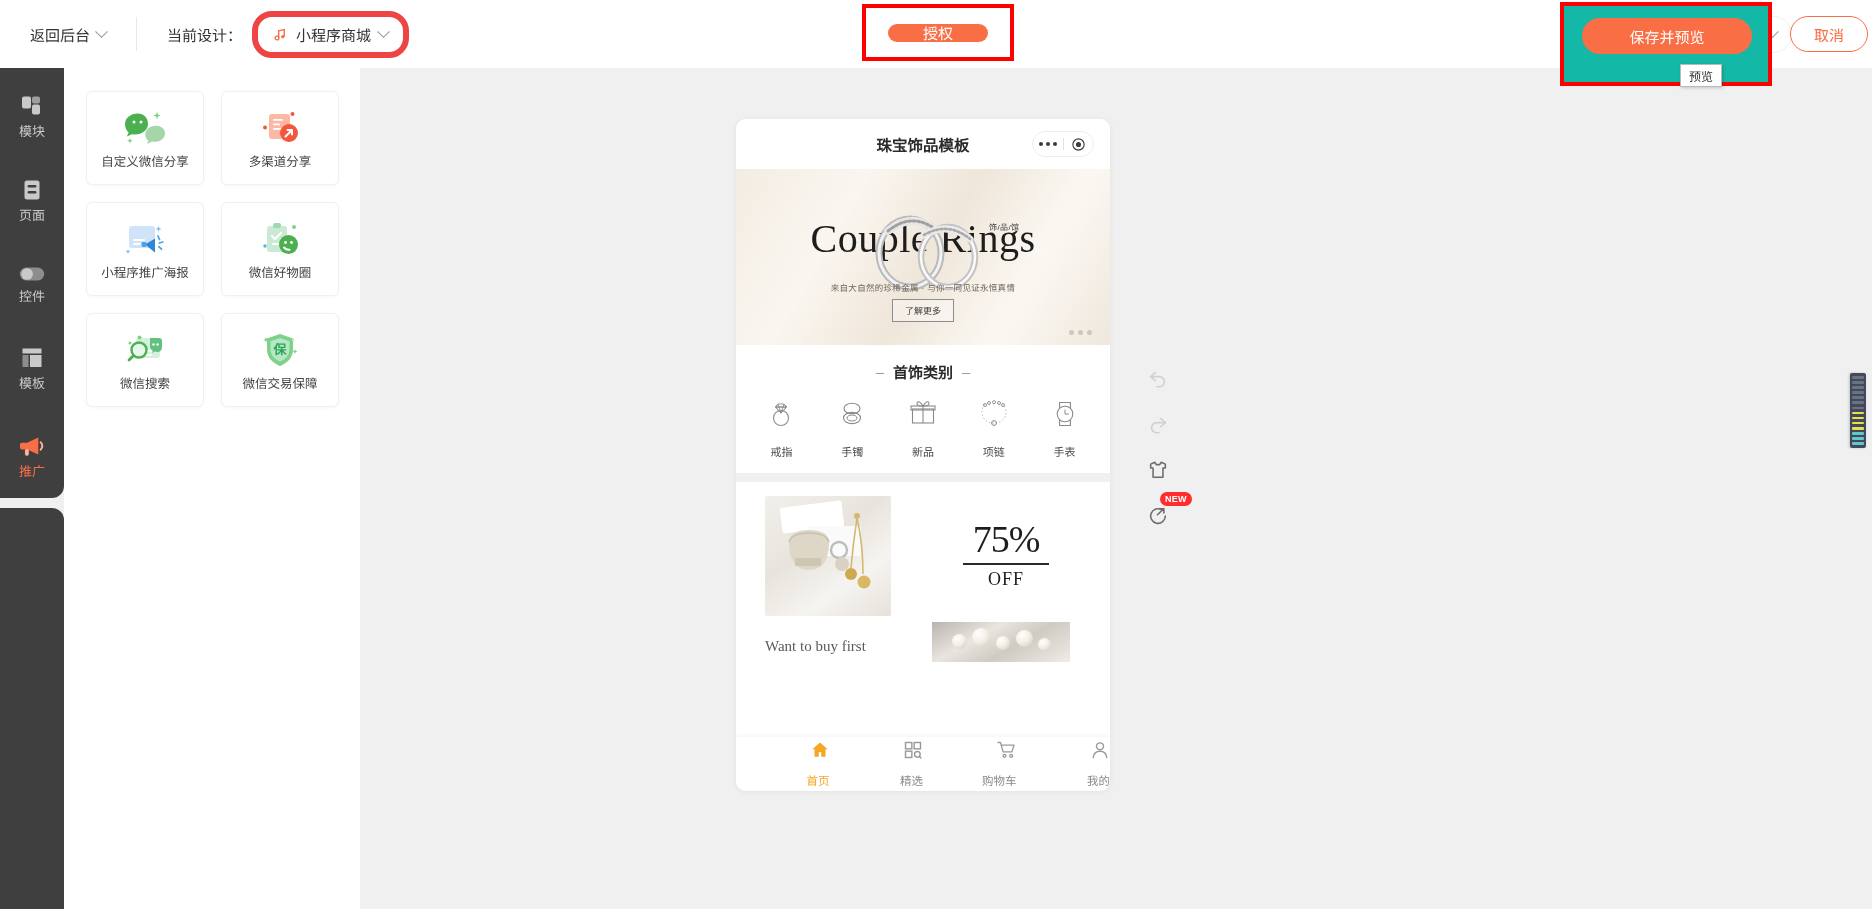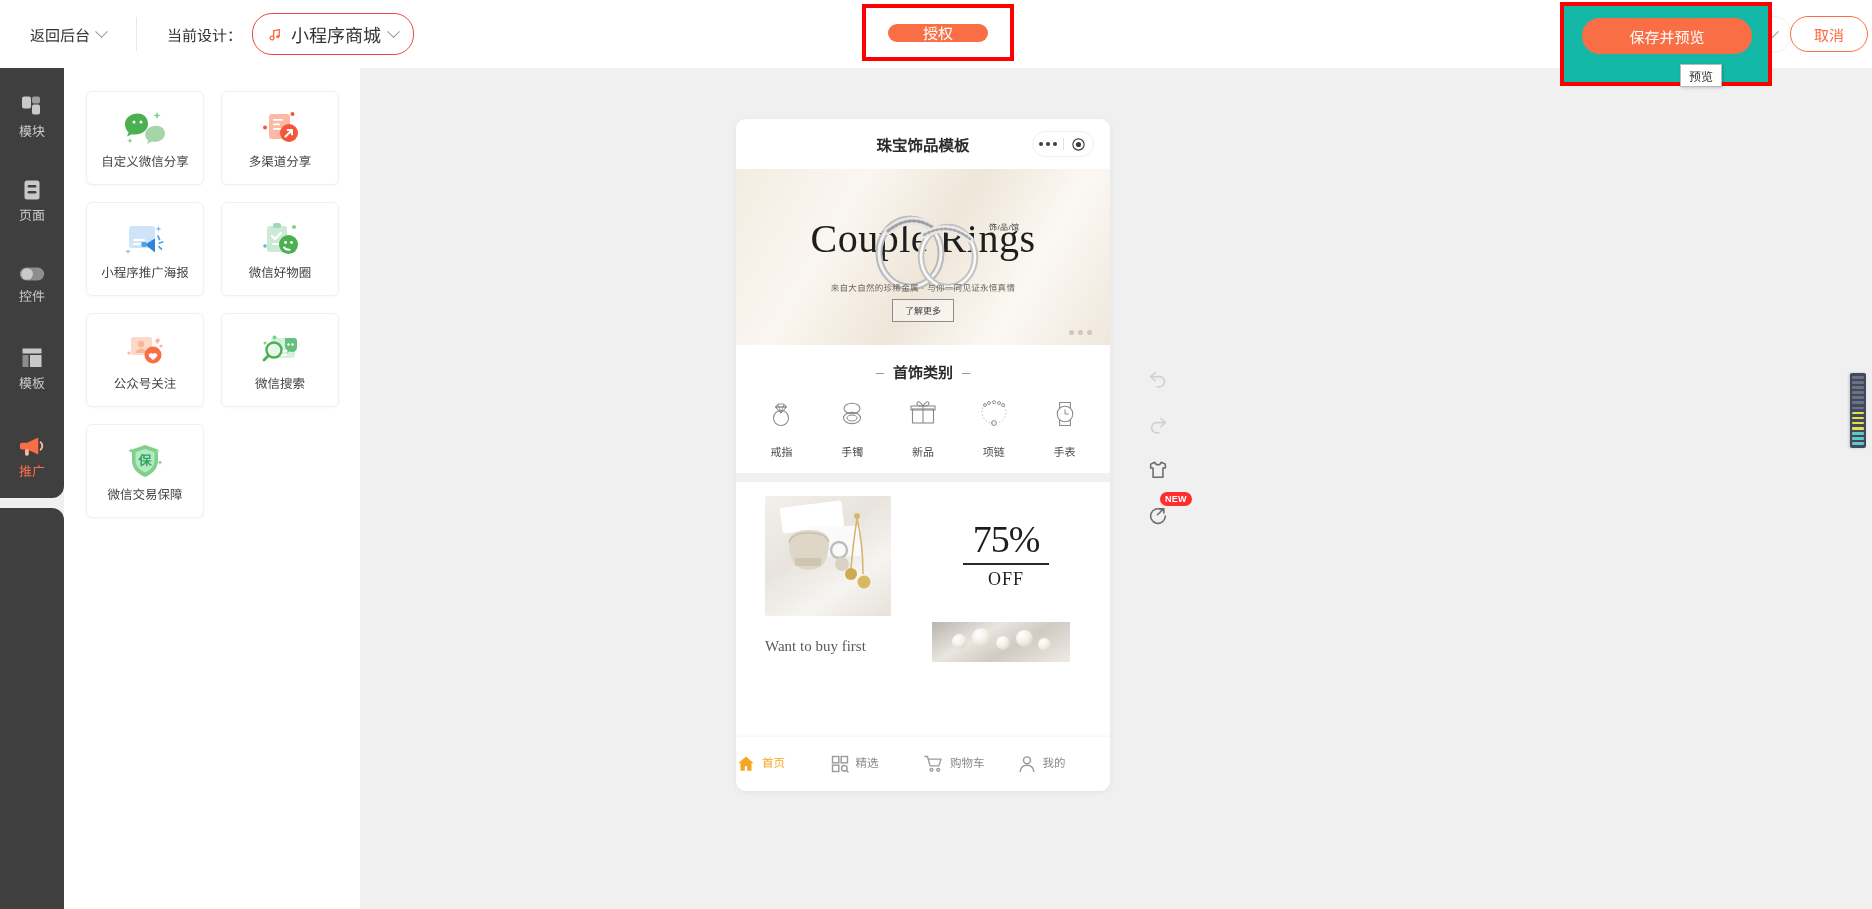--- a/index.html
+++ b/index.html
@@ -20,22 +20,22 @@
   .tb-left { display:flex; align-items:center; height:100%; padding-left:30px; }
   .back-btn {
     display:flex; align-items:center; gap:7px;
     font-size:15px; color:#333; cursor:pointer; white-space:nowrap;
   }
   .divider-v { width:1px; height:34px; background:#e8e8e8; margin:0 30px; }
   .cur-label { font-size:15px; color:#333; white-space:nowrap; }
   .design-pill {
     display:flex; align-items:center; gap:8px;
     margin-left:10px; padding:7px 15px;
-    border:1px solid #ef4444; border-radius:20px; background:#fff;
-    font-size:18px; color:#333; cursor:pointer; white-space:nowrap;
+    border:6px solid #ef4444; border-radius:20px; background:#fff;
+    font-size:15px; color:#333; cursor:pointer; white-space:nowrap;
   }
   .chev { display:inline-block; width:9px; height:9px;
     border-right:1.6px solid #9a9a9a; border-bottom:1.6px solid #9a9a9a;
     transform:rotate(45deg) translate(-2px,-2px); }
 
   
   .auth-wrap {
     position:absolute; left:862px; top:4px; width:152px; height:57px;
     border:4px solid #ff0000; background:#fff; z-index:45;
     display:flex; align-items:center; justify-content:center;
@@ -203,21 +203,21 @@
   .pearl { position:absolute; border-radius:50%;
     background:radial-gradient(circle at 34% 30%,#fff 0%,#f3efe7 45%,#ccc5b8 100%); }
 
   
   .tabbar {
     position:absolute; left:0; bottom:0; width:374px; height:54px;
     background:#fff; display:flex; align-items:center;
     box-shadow:0 -1px 4px rgba(0,0,0,.05);
   }
   .tab {
-    flex:1; display:flex; flex-direction:row; align-items:flex-start; gap:6px;
+    flex:1; display:flex; flex-direction:column; align-items:flex-end; gap:12px;
     cursor:pointer; color:#8a8a8a; font-size:11.5px;
   }
   .tab.active { color:#f5a623; }
 
   
   .tools { position:absolute; left:778px; top:290px; width:44px; z-index:15; }
   .tool {
     position:relative; width:40px; height:40px; margin-bottom:6px;
     display:flex; align-items:center; justify-content:center; cursor:pointer;
   }
@@ -393,35 +393,20 @@
             <circle cx="27.5" cy="22.5" r="1.4" fill="#fff"></circle>
               <circle cx="33.5" cy="22.5" r="1.4" fill="#fff"></circle>
             <path d="M26 27.5c1.4 1.6 3.4 2.4 5.6 2.2" fill="none" stroke="#fff" stroke-width="2" stroke-linecap="round"></path>
             <circle cx="36" cy="7" r="2" fill="#7fd18a"></circle>
             <circle cx="7" cy="26" r="1.8" fill="#49c0ea"></circle>
           </svg>
         </div>
         <span class="card-label">微信好物圈</span>
       </div>
 
-      <div class="card">
-        <div class="card-ico">
-          <svg width="44" height="40" viewBox="0 0 44 40">
-            <rect x="8" y="6" width="21" height="18" rx="2.5" fill="#fcd9c8"></rect>
-            <circle cx="18" cy="13" r="3.2" fill="#f6b79a"></circle>
-            <path d="M12.5 22c.6-3 2.8-4.6 5.5-4.6s4.9 1.6 5.5 4.6z" fill="#f6b79a"></path>
-            <circle cx="30" cy="24" r="8.5" fill="#fa6e45"></circle>
-            <path d="M30 29.2l-3.5-3.3a2.2 2.2 0 1 1 3.5-2.6 2.2 2.2 0 1 1 3.5 2.6z" fill="#fff"></path>
-            <path d="M33 8.5a2 2 0 1 1 3.2 2.3L34.3 13l-1.9-2.2A2 2 0 0 1 33 8.5z" fill="#fbb8a4"></path>
-            <circle cx="38" cy="15" r="1.6" fill="#fbb8a4"></circle>
-            <circle cx="6" cy="22" r="1.6" fill="#fbb8a4"></circle>
-          </svg>
-        </div>
-        <span class="card-label">公众号关注</span>
-      </div>
 
       <div class="card">
         <div class="card-ico">
           <svg width="44" height="40" viewBox="0 0 44 40">
             <rect x="13" y="7" width="24" height="20" rx="3" fill="#d6f0de"></rect>
             <rect x="19" y="19" width="14" height="1.8" rx=".9" fill="#fff"></rect>
             <rect x="19" y="23" width="10" height="1.8" rx=".9" fill="#fff"></rect>
             <path d="M27 7h9a3 3 0 0 1 3 3v6c0 3-2 5-5 5-.8 0-1.6-.2-2.3-.5L29 22l.7-2.3c-1.6-1-2.7-2.6-2.7-4.4z" fill="#63c07f"></path>
             <circle cx="30.5" cy="13.5" r="1.2" fill="#fff"></circle>
               <circle cx="34.5" cy="13.5" r="1.2" fill="#fff"></circle>

